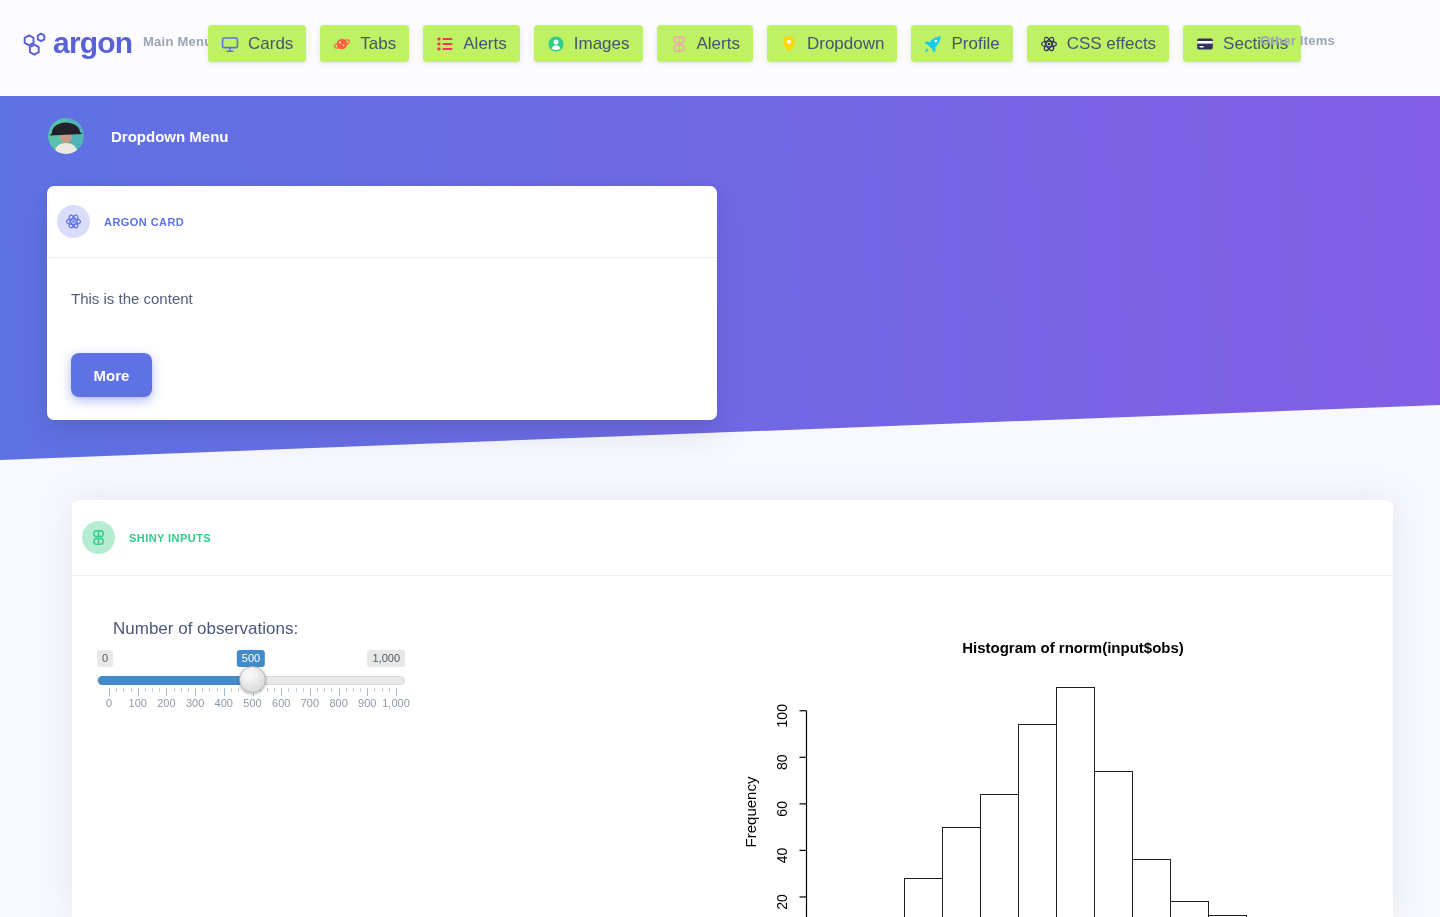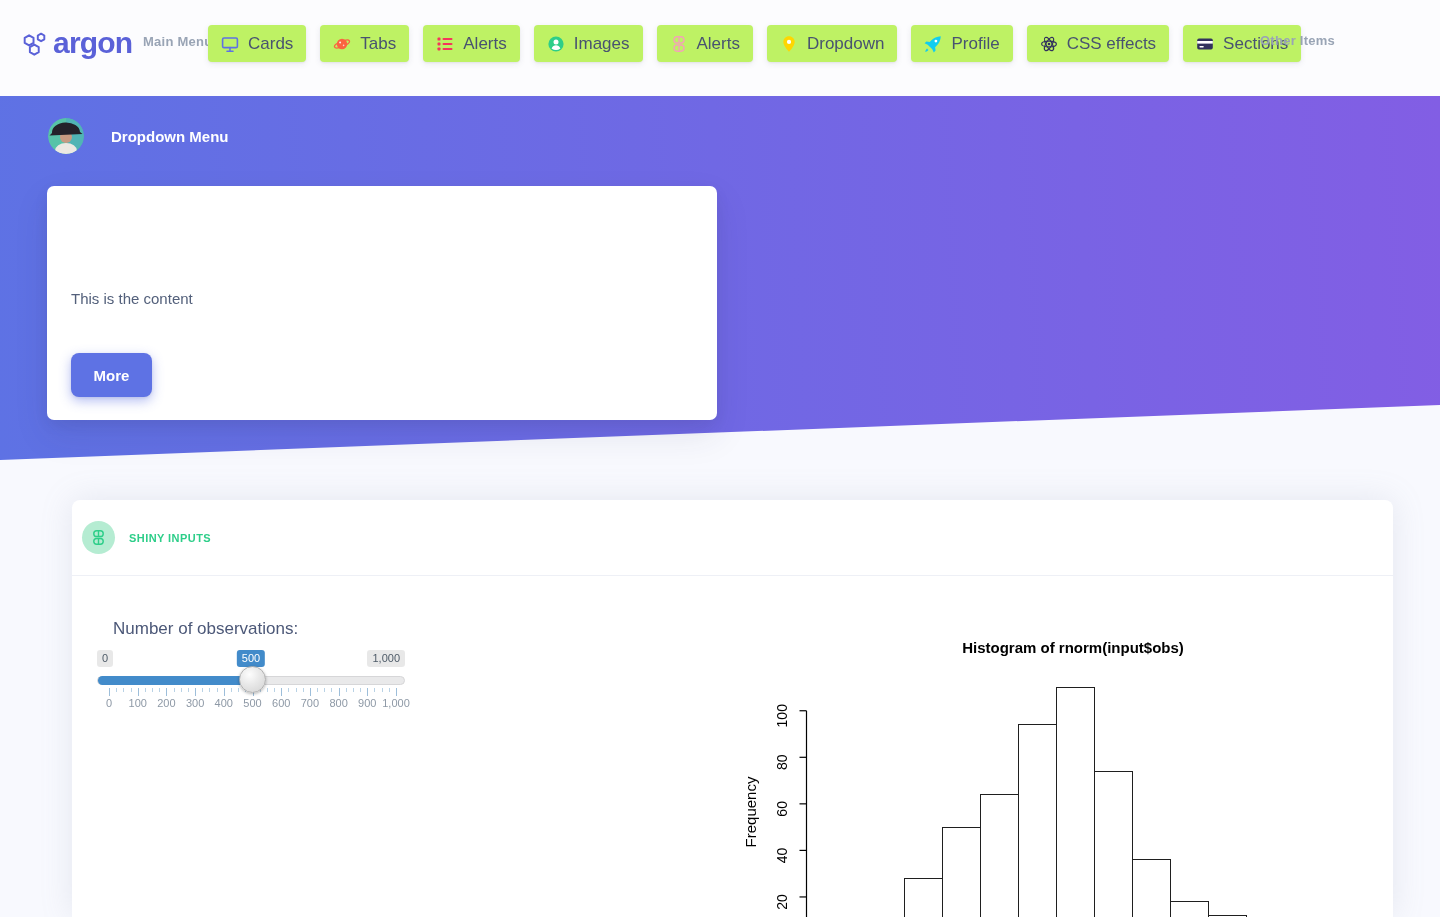--- a/index.html
+++ b/index.html
@@ -197,20 +197,33 @@
         <rect x="18" width="18" height="36" fill="#4aa7c0" opacity="0.55"></rect>
         <circle cx="18" cy="19" r="6" fill="#c69a82"></circle>
         <path d="M4 15a14 10 0 0 1 28-1l2.5 2-33 1.5z" fill="#23222a"></path>
         <ellipse cx="18" cy="33" rx="11" ry="8" fill="#ece8e2"></ellipse>
       </g>
     </svg>
     <span class="hero-label">Dropdown Menu</span>
   </div>
 
   <section class="card argon-card">
+    <div class="card-header">
+      <span class="icon-circle">
+        <svg width="17" height="17" viewBox="0 0 18 18">
+          <g fill="none" stroke="#5e72e4" stroke-width="1.3">
+            <ellipse cx="9" cy="9" rx="7.4" ry="2.9"></ellipse>
+            <ellipse cx="9" cy="9" rx="7.4" ry="2.9" transform="rotate(60 9 9)"></ellipse>
+            <ellipse cx="9" cy="9" rx="7.4" ry="2.9" transform="rotate(120 9 9)"></ellipse>
+          </g>
+          <circle cx="9" cy="9" r="1.3" fill="#5e72e4"></circle>
+        </svg>
+      </span>
+      <span class="card-title">ARGON CARD</span>
+    </div>
     <p class="card-content">This is the content</p>
     <button class="more-btn">More</button>
   </section>
 
   <section class="card shiny-card">
     <div class="card-header">
       <span class="icon-circle">
         <svg width="17" height="17" viewBox="0 0 18 18">
           <g fill="none" stroke="#2dce89" stroke-width="1.5">
             <rect x="4" y="1.8" width="10" height="6.2" rx="3.1"></rect>

